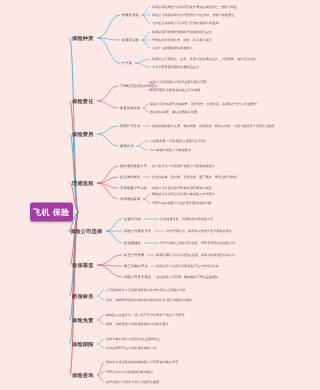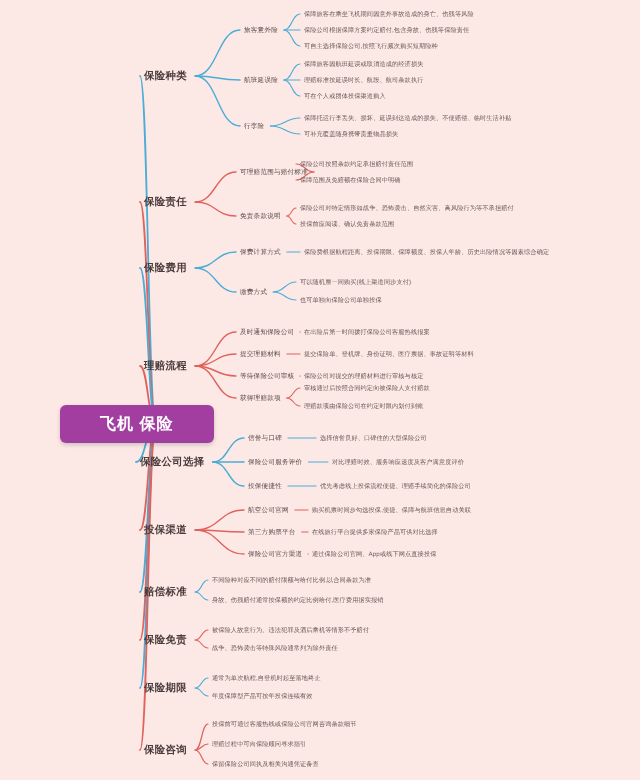--- a/index.html
+++ b/index.html
@@ -10,21 +10,21 @@
     position:relative;
   }
   #canvas{position:absolute;inset:0;width:300px;height:390px;}
   svg.links{position:absolute;left:0;top:0;width:300px;height:390px;pointer-events:none;}
 
   .node{position:absolute;white-space:nowrap;}
 
   .root{
     background:#a33ea1;color:#ffffff;
     border-radius:3px;
-    padding:4px 20px;
+    padding:4px 3px;
     font-size:8px;font-weight:bold;
     letter-spacing:0.5px;
     box-shadow:0 1px 2px rgba(0,0,0,0.18);
     transform:translateY(-50%);
   }
 
   .branch{
     color:#4a3b3b;font-size:5.2px;font-weight:bold;
     transform:translateY(-50%);
     letter-spacing:0.2px;

